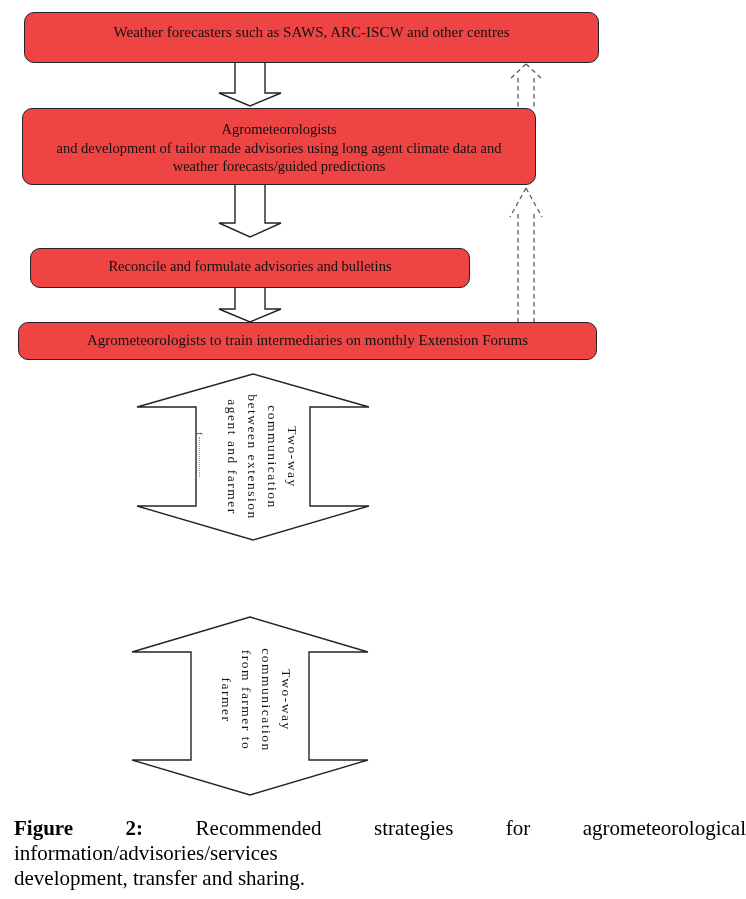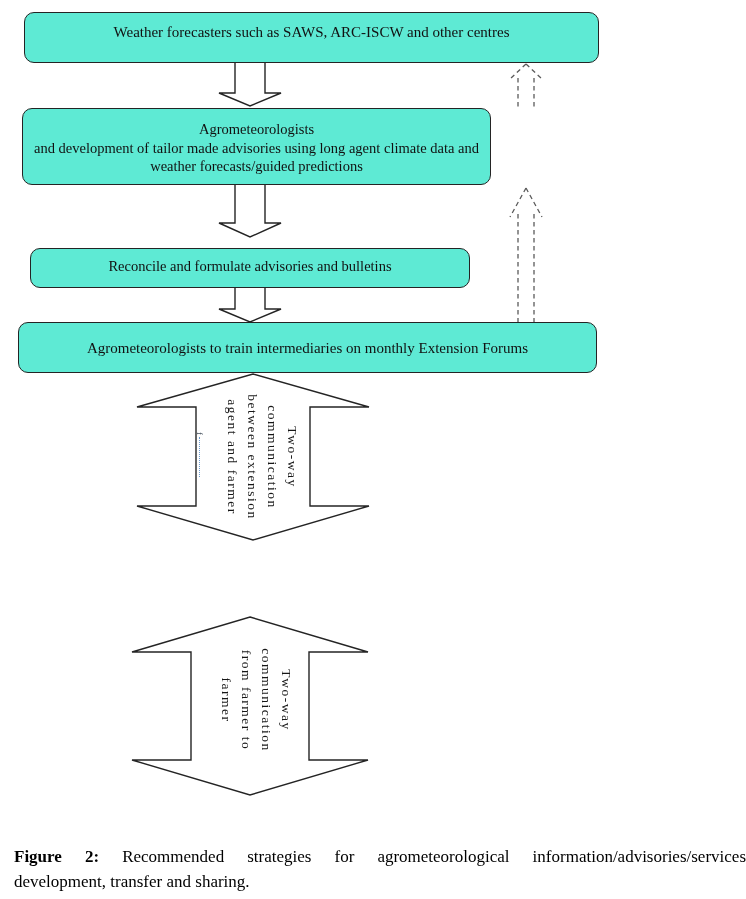--- a/index.html
+++ b/index.html
@@ -2,39 +2,39 @@
 <html><head>
 <meta charset="utf-8">
 <style>
   html,body{margin:0;padding:0;background:#fff;}
   .canvas{
     position:relative;width:746px;height:899px;background:#fff;overflow:hidden;
     font-family:"Liberation Serif","DejaVu Serif",serif;color:#111;
   }
   .arrows-layer{position:absolute;left:0;top:0;width:746px;height:899px;}
   .box{
-    position:absolute;background:#5eead4;border:1.5px solid #242424;border-radius:10px;
+    position:absolute;background:#ef4444;border:1.5px solid #242424;border-radius:10px;
     box-sizing:border-box;text-align:center;
   }
   .box .line{white-space:nowrap;line-height:18.5px;}
   .fs15{font-size:15px;}
   .fs145{font-size:14.5px;}
   .fs14{font-size:14px;}
   .rot-label{
     position:absolute;width:160px;transform:rotate(90deg);
     text-align:center;font-size:13.5px;letter-spacing:1.5px;line-height:20px;color:#161616;
   }
   .rot-label div{white-space:nowrap;}
   .stray{
     position:absolute;left:172px;top:453px;width:56px;height:14px;
     transform:rotate(90deg);display:flex;align-items:center;
     font-size:9px;color:#44505c;
   }
   .stray .dotline{flex:0 0 40px;height:0;border-top:1.3px dotted #6b9bd0;margin-left:2px;}
-  .caption{position:absolute;left:14px;top:844px;width:732px;font-size:17px;line-height:25px;color:#000;}
+  .caption{position:absolute;left:14px;top:816px;width:732px;font-size:21px;line-height:25px;color:#000;}
   .caption .l1{text-align:justify;text-align-last:justify;}
   .caption .l2{}
   .caption b{font-weight:bold;}
 </style>
 </head>
 <body>
 
 <div class="canvas">
 
   <svg class="arrows-layer" width="746" height="899" viewBox="0 0 746 899" xmlns="http://www.w3.org/2000/svg">
@@ -57,31 +57,31 @@
       <path d="M526 188 L542 217"></path>
       <path d="M518 214 L518 322"></path>
       <path d="M534 214 L534 322"></path>
     </g>
   </svg>
 
   <div class="box fs15" style="left:24px;top:12px;width:575px;height:51px;padding-top:10px;">
     <div class="line">Weather forecasters such as SAWS, ARC-ISCW and other centres</div>
   </div>
 
-  <div class="box fs145" style="left:22px;top:108px;width:469px;height:77px;padding-top:11px;">
+  <div class="box fs145" style="left:22px;top:108px;width:514px;height:77px;padding-top:11px;">
     <div class="line">Agrometeorologists</div>
     <div class="line">and development of tailor made advisories using long agent climate data and</div>
     <div class="line">weather forecasts/guided predictions</div>
   </div>
 
   <div class="box fs145" style="left:30px;top:248px;width:440px;height:40px;padding-top:8px;">
     <div class="line">Reconcile and formulate advisories and bulletins</div>
   </div>
 
-  <div class="box fs15" style="left:18px;top:322px;width:579px;height:51px;padding-top:16px;">
+  <div class="box fs15" style="left:18px;top:322px;width:579px;height:38px;padding-top:8px;">
     <div class="line">Agrometeorologists to train intermediaries on monthly Extension Forums</div>
   </div>
 
 
 
   <div class="rot-label" style="left:182px;top:417px;">
     <div>Two-way</div>
     <div>communication</div>
     <div>between extension</div>
     <div>agent and farmer</div>

